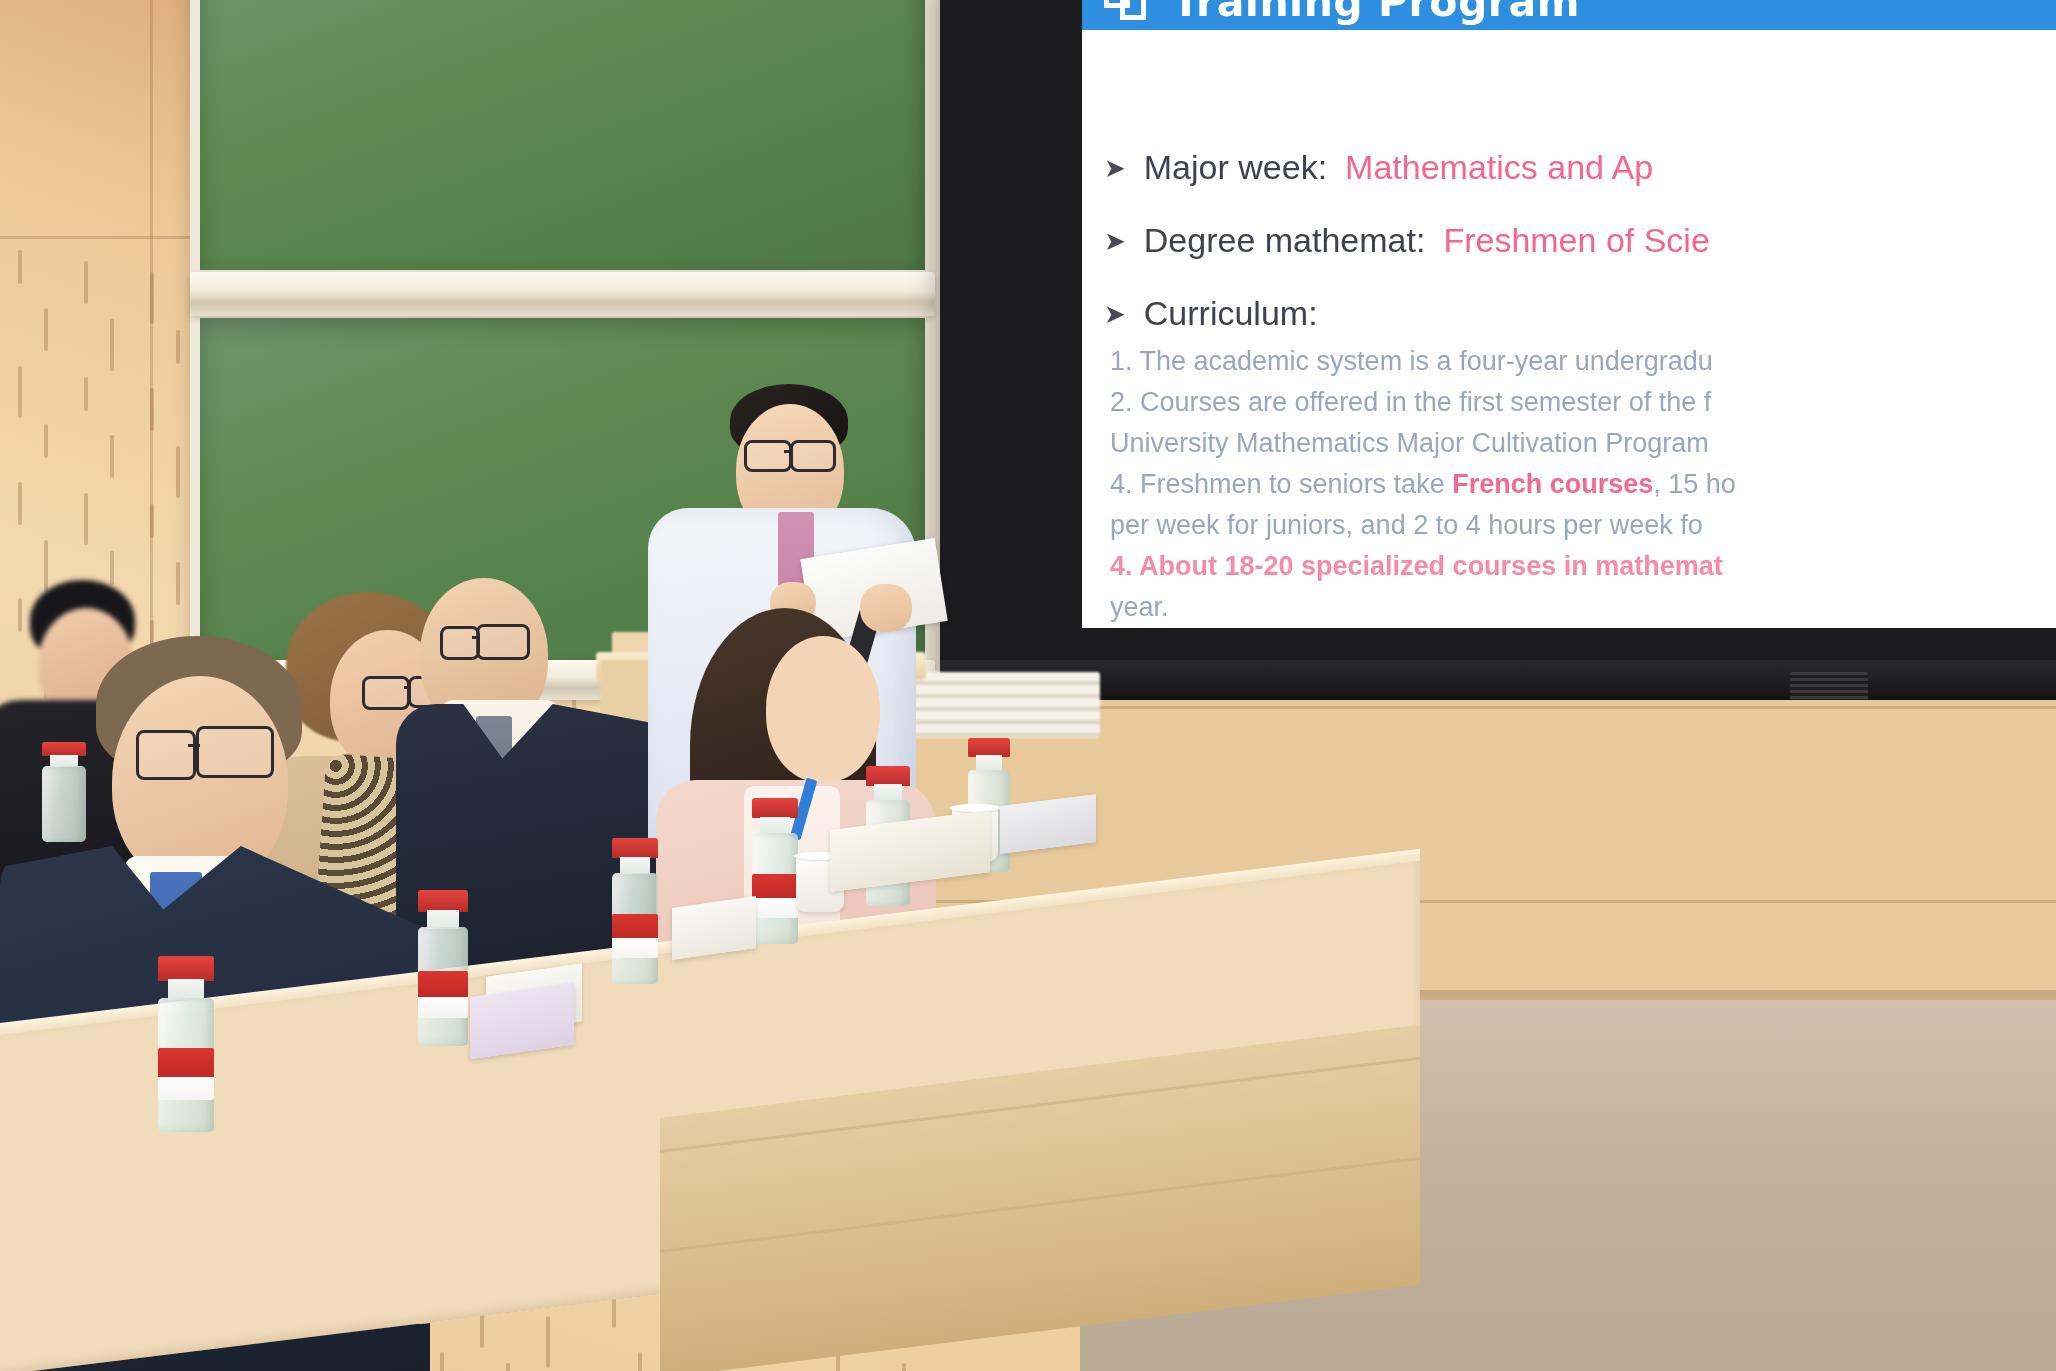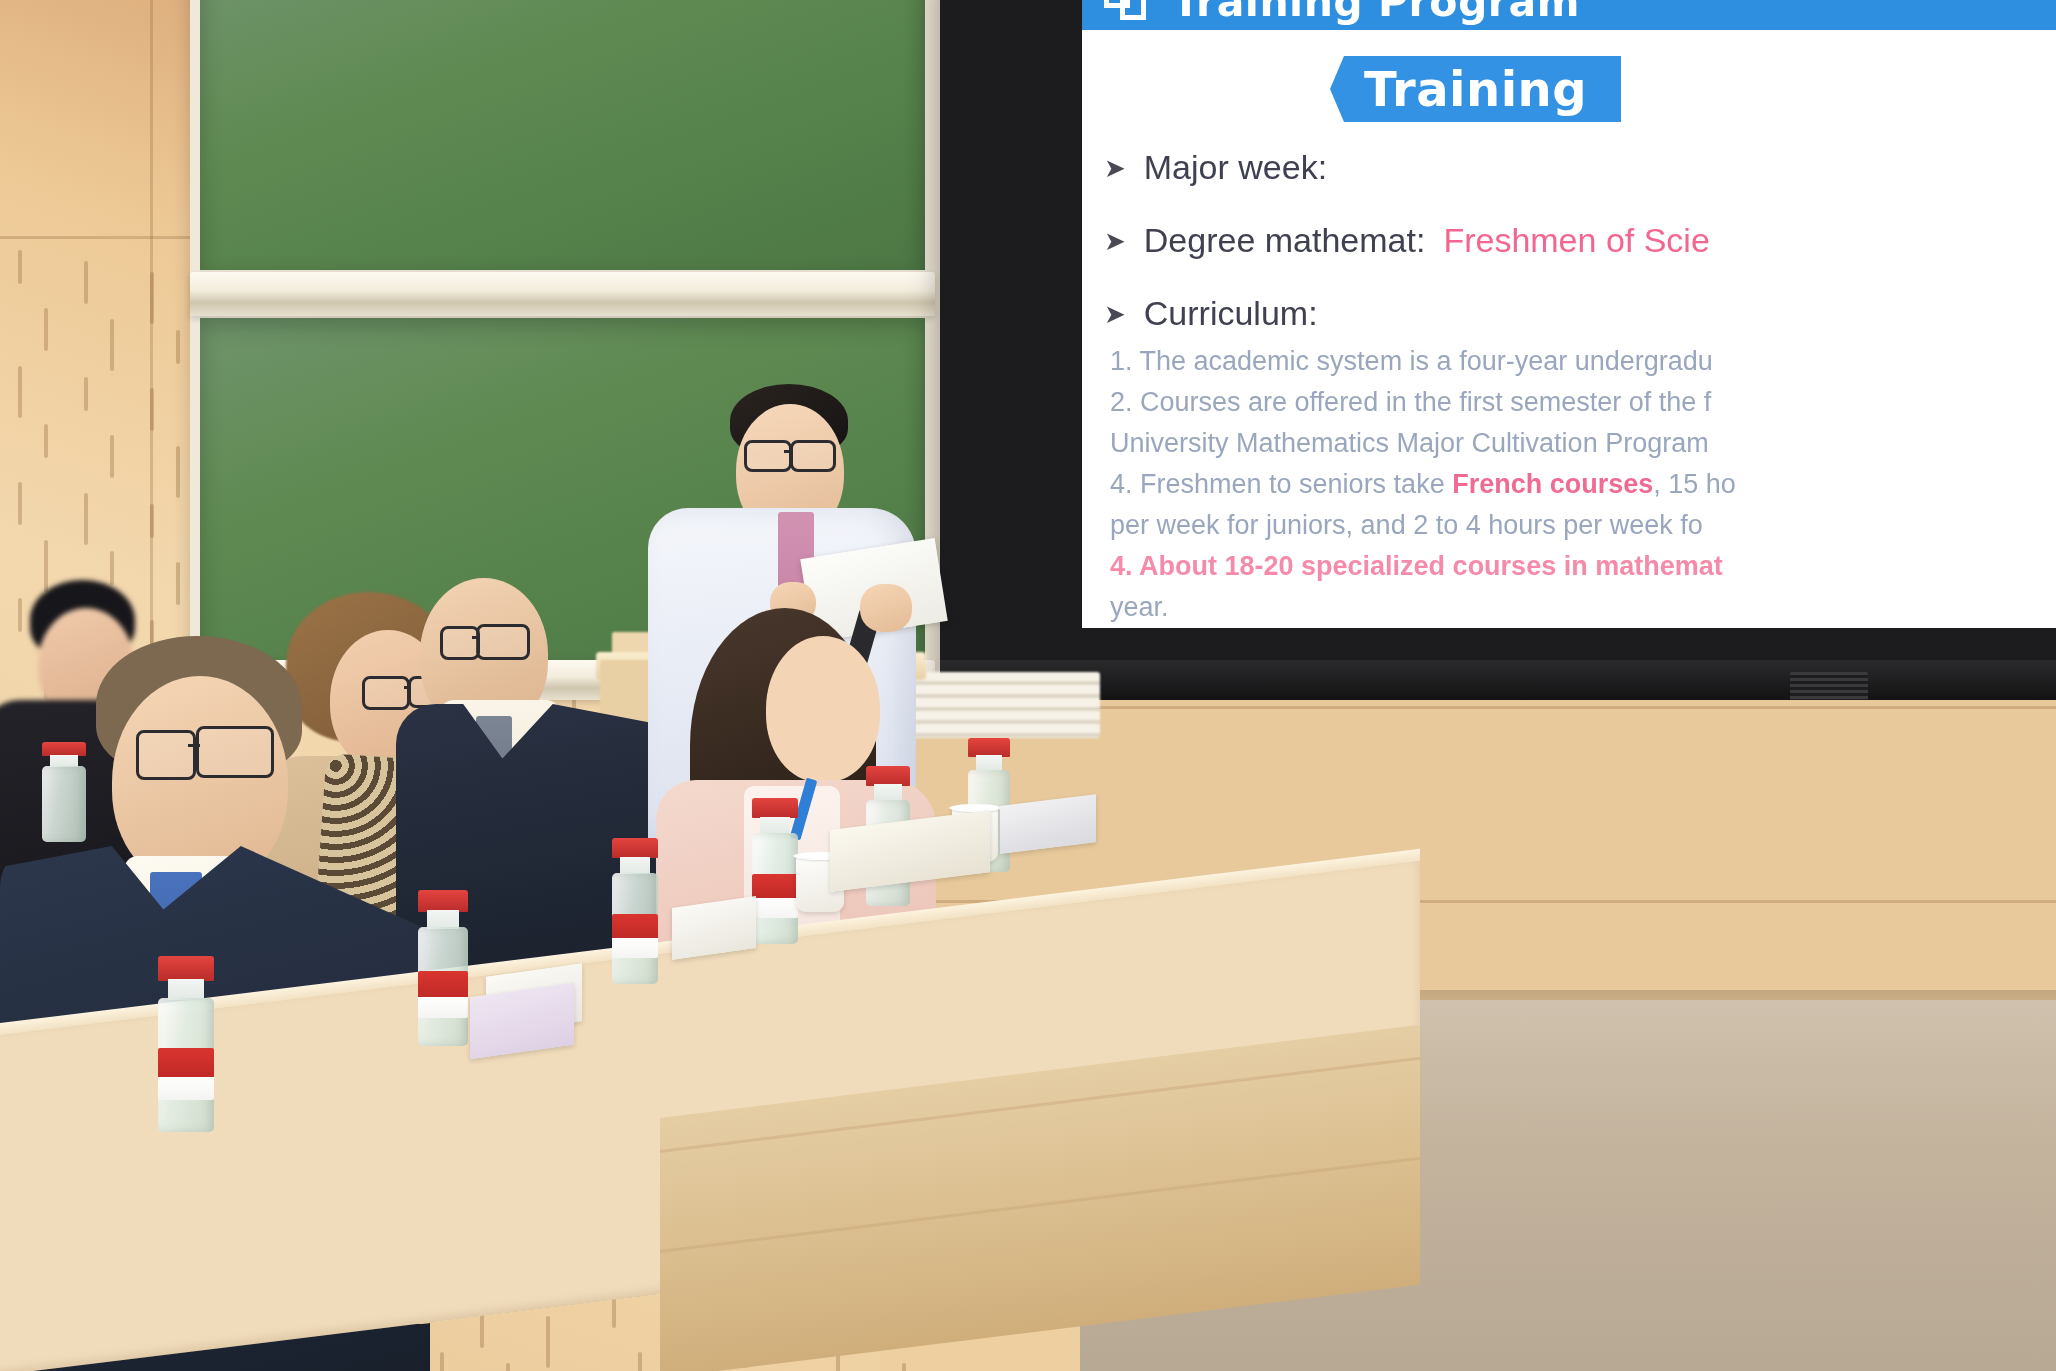--- a/index.html
+++ b/index.html
@@ -509,29 +509,27 @@
   <div class="slide">
 
     <div class="slide-topbar">
       <div class="tp-icon">
         <i class="a"></i>
           <i class="b"></i>
       </div>
       <div class="tp-title">Training Program</div>
     </div>
 
-    <div class="ribbon">
-      <span class="ribbon-text">Training</span>
-    </div>
 
     <div class="bullets">
 
       <div class="b-row">
         <span class="arrow">➤</span>
         <span class="b-label">Major week:</span>
+        <span class="b-accent">Mathematics and Ap</span>
       </div>
 
       <div class="b-row" style="margin-top:34px;">
         <span class="arrow">➤</span>
         <span class="b-label">Degree mathemat:</span>
         <span class="b-accent">Freshmen of Scie</span>
       </div>
 
       <div class="b-row" style="margin-top:34px;margin-bottom:6px;">
         <span class="arrow">➤</span>

